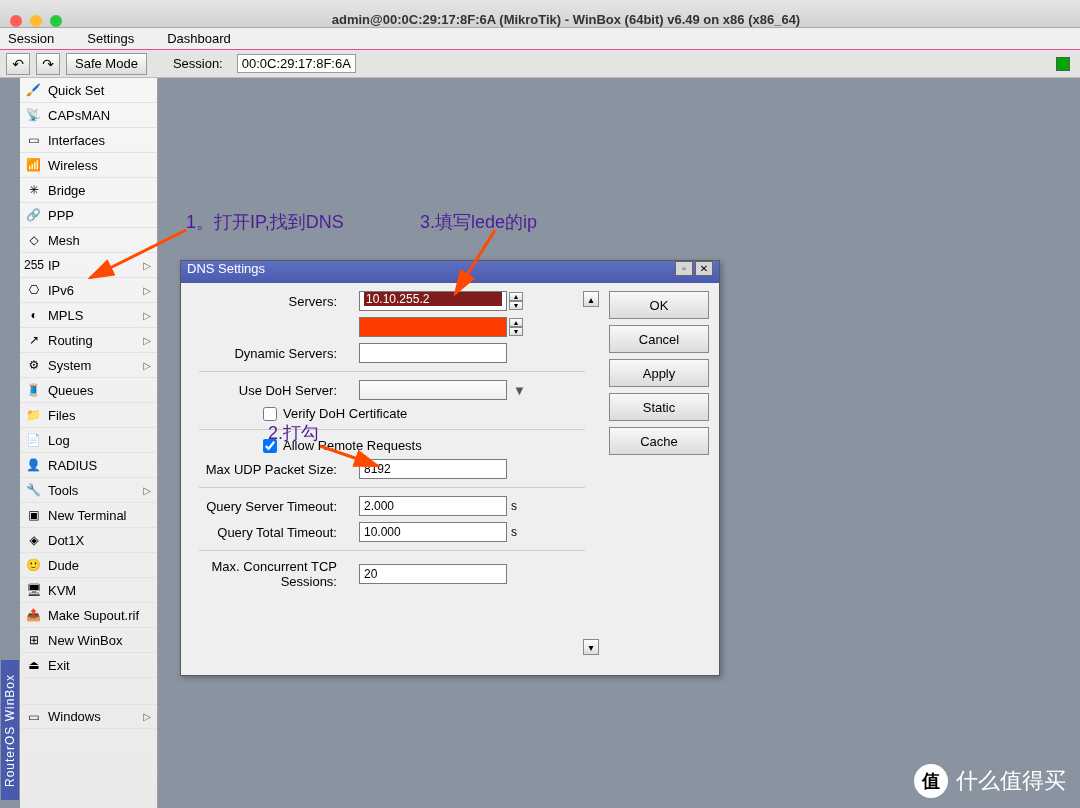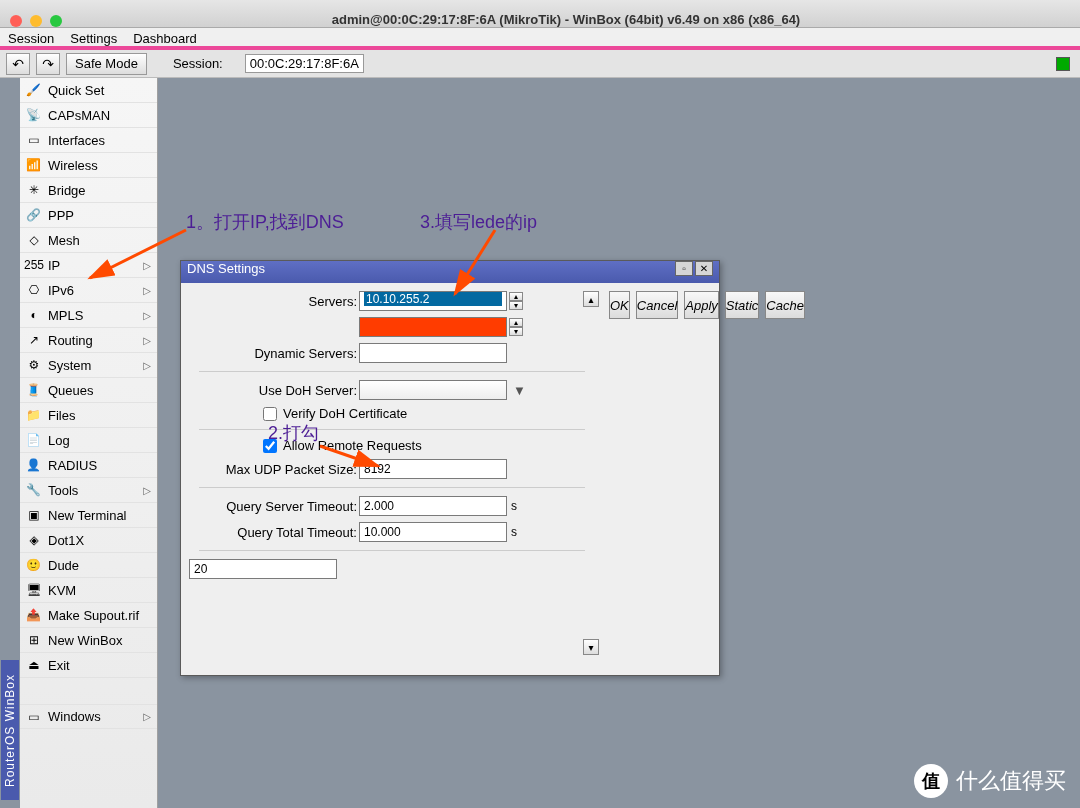--- a/index.html
+++ b/index.html
@@ -6,29 +6,29 @@
 body { width: 1080px; height: 808px; background: #3f4d5c; position: relative; overflow: hidden; font-size: 13px; color: #000; }
 
 
 .titlebar { height: 28px; background: linear-gradient(#e6e6e6,#d1d1d1); display:flex; align-items:flex-end; padding: 0 10px; border-bottom:1px solid #aaa;}
 .traffic { display:flex; gap:8px; }
 .dot { width:12px; height:12px; border-radius:50%; }
 .dot.red{background:#ff5f57;} .dot.yellow{background:#febc2e;} .dot.green{background:#28c840;}
 .titlebar .title { flex:1; text-align:center; font-weight:bold; color:#333; font-size:13px;}
 
 
-.menubar { height:22px; background:#f0f0f0; border-bottom:4px solid #ec4899; display:flex; align-items:flex-end; padding:0 8px; gap:16px; font-size:13px;}
+.menubar { height:22px; background:#f0f0f0; border-bottom:1px solid #ec4899; display:flex; align-items:center; padding:0 8px; gap:33px; font-size:13px;}
 .menubar span{cursor:default;}
 
 
 .toolbar { height:28px; background:#e4e4e4; border-bottom:1px solid #bbb; display:flex; align-items:center; padding:0 6px; gap:6px;}
 .tbtn { width:24px; height:22px; border:1px solid #999; background:linear-gradient(#fff,#ddd); display:flex; align-items:center; justify-content:center; font-size:14px; }
 .safemode { height:22px; padding:0 8px; border:1px solid #999; background:linear-gradient(#fff,#ddd); display:flex; align-items:center; }
 .sessionlbl { margin-left:20px; }
-.sessionbox { background:#fff; border:1px solid #999; padding:1px 4px; margin-left:16px; }
+.sessionbox { background:#fff; border:1px solid #999; padding:1px 4px; margin-left:8px; }
 .status-sq { width:14px;height:14px;background:#0a0;border:1px solid #555;margin-left:auto;margin-right:4px;}
 
 
 .workspace { position:absolute; top:78px; left:0; right:0; bottom:0; background:#8a94a0; }
 
 
 .vcaption { position:absolute; left:1px; bottom:8px; width:18px; height:140px; background:#4a5aad; color:#fff; font-size:12px; writing-mode:vertical-rl; transform:rotate(180deg); display:flex; align-items:center; justify-content:center; letter-spacing:1px;}
 
 
 .sidebar { position:absolute; top:0; left:20px; width:138px; bottom:0; background:linear-gradient(#f6f6f6,#eaeaea); border-right:1px solid #a0a0a0; }
@@ -38,29 +38,29 @@
 .sb-item.windows { margin-top:26px; border-top:1px solid #e2e2e2;}
 
 
 .dnswin { position:absolute; left:180px; top:182px; width:540px; height:416px; background:#efefef; border:1px solid #5a5a5a; box-shadow:2px 2px 6px rgba(0,0,0,.3);}
 .dnswin .winbar { height:22px; background:linear-gradient(#5f6fc4,#4a5aad); color:#fff; display:flex; align-items:flex-start; padding:0 6px; font-size:13px;}
 .dnswin .winctrls { margin-left:auto; display:flex; gap:2px;}
 .dnswin .winctrls div{ width:18px;height:15px;background:#d6d6d6;border:1px solid #666;display:flex;align-items:center;justify-content:center;font-size:10px;color:#000;}
 .dnswin .body { position:absolute; top:22px; left:0; right:0; bottom:0; padding:10px 10px 10px 0;}
 
 .formcol { position:absolute; left:8px; top:8px; width:396px; }
-.btncol { position:absolute; right:10px; top:8px; width:100px; display:flex; flex-direction:row; gap:6px;font-style:italic;}
+.btncol { position:absolute; right:10px; top:8px; width:100px; display:flex; flex-direction:column; gap:6px;}
 .winbtn { height:28px; border:1px solid #888; background:linear-gradient(#f8f8f8,#dcdcdc); display:flex; align-items:center; justify-content:center; font-size:13px;}
 
 .row { display:flex; align-items:center; margin-bottom:6px; }
-.row label { width:170px; text-align:right; padding-right:2px; font-size:13px;}
+.row label { width:170px; text-align:right; padding-right:22px; font-size:13px;}
 .inp { height:20px; border:1px solid #7a7a7a; background:#fff; padding:0 4px; font-size:12px;}
 .inp.w150{width:148px;}
 .inp.sel{background:linear-gradient(#fff,#eee);}
-.selected-text{ background:#0369a1; color:#fff; padding:0 2px; width:100%; display:block;}
+.selected-text{ background:#7f1d1d; color:#fff; padding:0 2px; width:100%; display:block;}
 .redbox{ background:#ff3c00; border:1px solid #7a7a7a; height:20px; width:148px;}
 .spin{ display:flex; flex-direction:column; margin-left:2px;}
 .spin div{width:14px;height:9px;border:1px solid #888;background:linear-gradient(#fff,#ddd);font-size:8px;display:flex;align-items:center;justify-content:center;}
 .unit{margin-left:4px;font-size:12px;}
 .chk{margin-left:74px;display:flex;align-items:center;gap:6px;font-size:13px;margin-bottom:6px;}
 .chk input{width:14px;height:14px;}
 .sep{border-top:1px solid #ccc;margin:8px 0 8px 10px;}
 .bigspin{position:absolute; right:120px; top:8px; display:flex; flex-direction:column; justify-content:space-between; height:364px;}
 .bigspin div{width:16px;height:16px;border:1px solid #888;background:linear-gradient(#fff,#ddd);display:flex;align-items:center;justify-content:center;font-size:10px;}
 
@@ -282,20 +282,21 @@
         </div>
         <div class="row">
           <label>Query Total Timeout:</label>
           <input class="inp w150" value="10.000" style="">
           <span class="unit">s</span>
         </div>
 
         <div class="sep"></div>
 
         <div class="row">
+          <label>Max. Concurrent TCP Sessions:</label>
           <input class="inp w150" value="20" style="">
         </div>
 
       </div>
 
       <div class="bigspin">
           <div>▴</div>
           <div>▾</div>
         </div>
 

